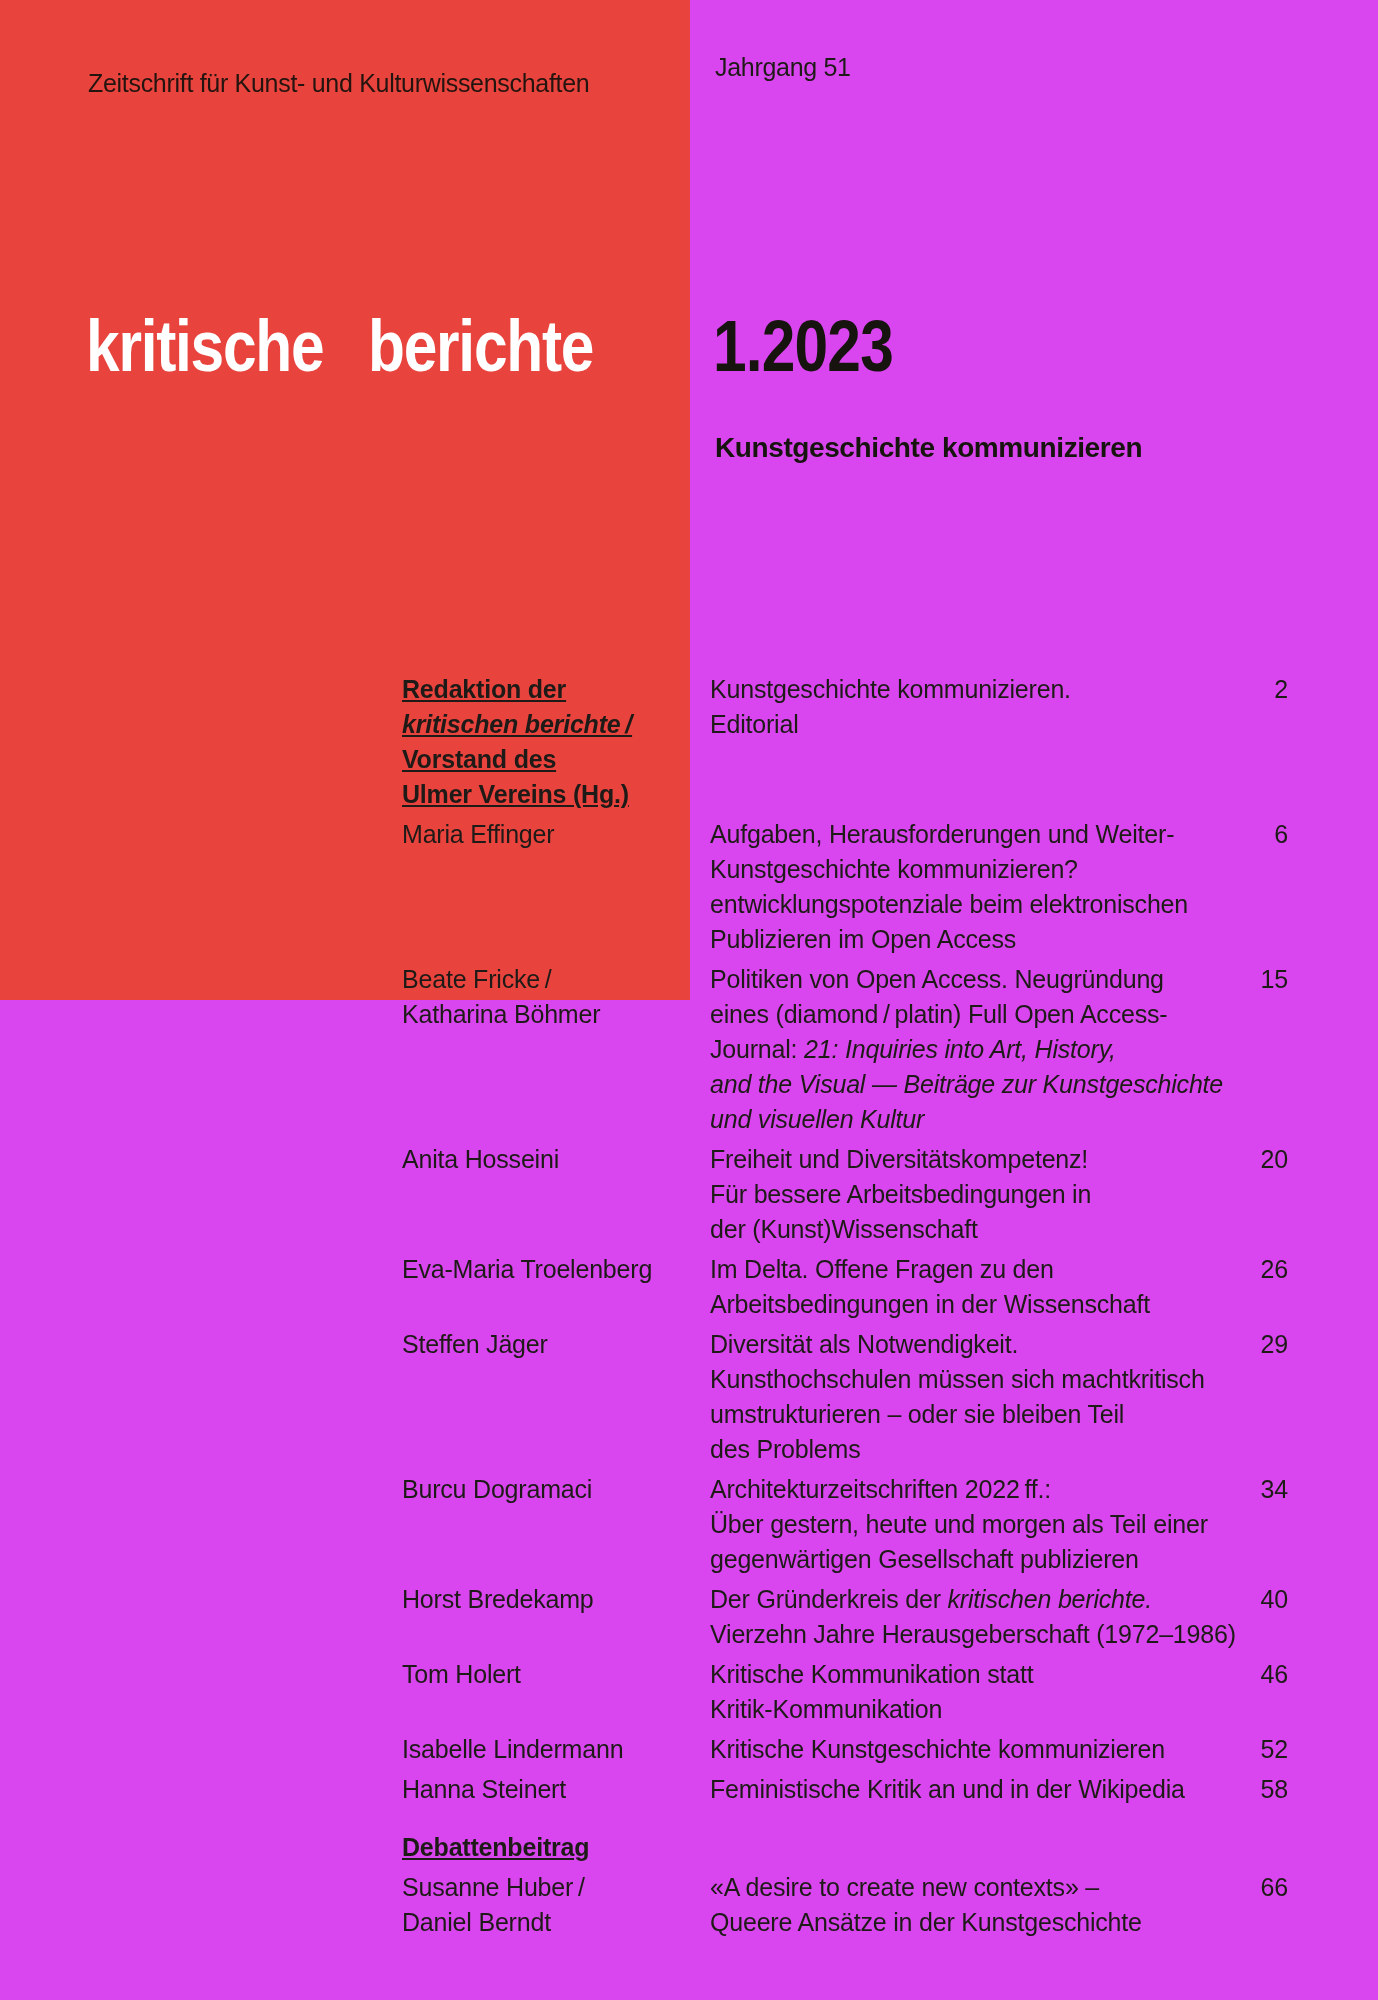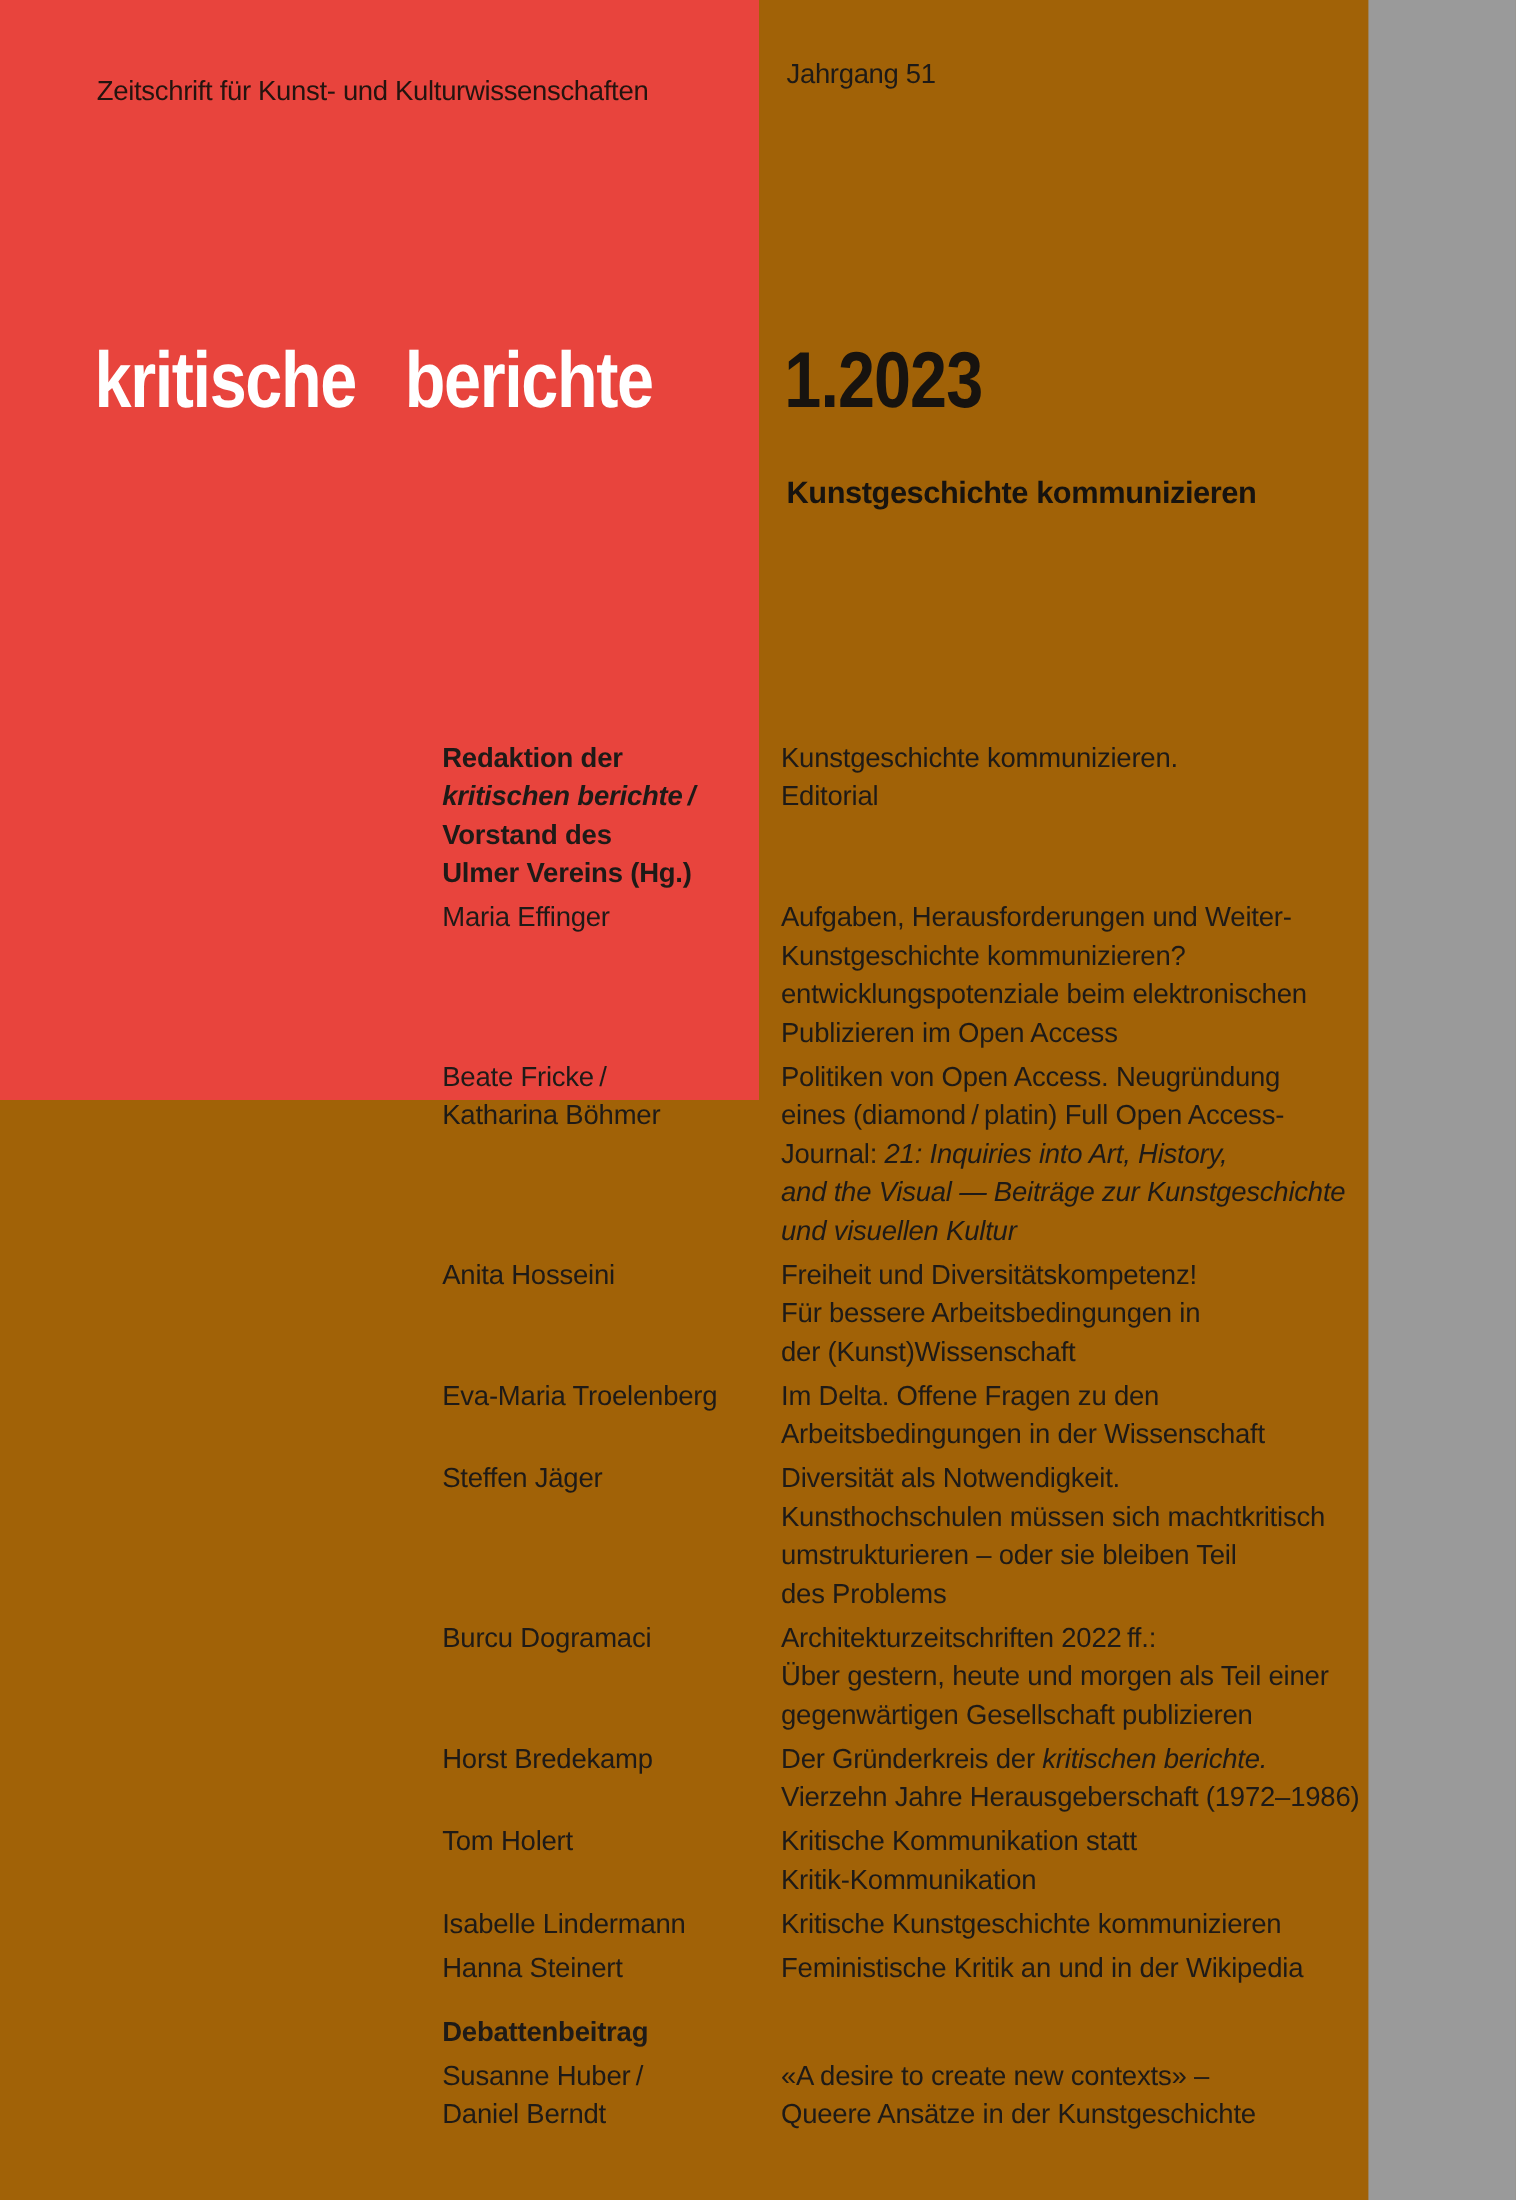--- a/index.html
+++ b/index.html
@@ -1,17 +1,17 @@
 <!DOCTYPE html>
 <html><head>
 <meta charset="utf-8">
 <style>
   html,body{margin:0;padding:0;background:#9a9a9a;}
   .page{
-    position:relative;width:1244px;height:2000px;background:#a16207;
+    position:relative;width:1378px;height:2000px;background:#d946ef;
     font-family:"Liberation Sans",sans-serif;color:#1e1a17;overflow:hidden;
   }
   .red-panel{position:absolute;left:0;top:0;width:690px;height:1000px;background:#e8443d;}
   .masthead-sub{
     position:absolute;left:88px;top:68px;font-size:25px;line-height:30px;
     letter-spacing:-0.3px;color:#24140f;white-space:nowrap;
   }
   .volume{
     position:absolute;left:715px;top:52px;font-size:25px;line-height:30px;
     letter-spacing:-0.3px;color:#1e1a17;white-space:nowrap;
@@ -28,21 +28,21 @@
   }
   .issue-theme{
     position:absolute;left:715px;top:428px;font-size:28px;line-height:40px;
     font-weight:bold;color:#17130f;letter-spacing:-0.4px;white-space:nowrap;
   }
   .toc{position:absolute;left:402px;top:672px;width:886px;}
   .toc-row{display:grid;grid-template-columns:308px 548px 1fr;margin-bottom:5px;}
   .toc-row.gap{margin-top:23px;}
   .toc-line{font-size:25px;line-height:35px;letter-spacing:-0.2px;white-space:pre;}
   .toc-page{font-size:25px;line-height:35px;text-align:right;letter-spacing:-0.2px;}
-  .seg-b{font-weight:bold;}
+  .seg-b{font-weight:bold;text-decoration:underline;}
   .seg-i{font-style:italic;margin-top:20px;}
 </style>
 </head>
 <body>
 
 <div class="page">
   <div class="red-panel"></div>
   <div class="masthead-sub">Zeitschrift für Kunst- und Kulturwissenschaften</div>
   <div class="volume">Jahrgang 51</div>
   <div class="journal-title">kritische berichte</div>

